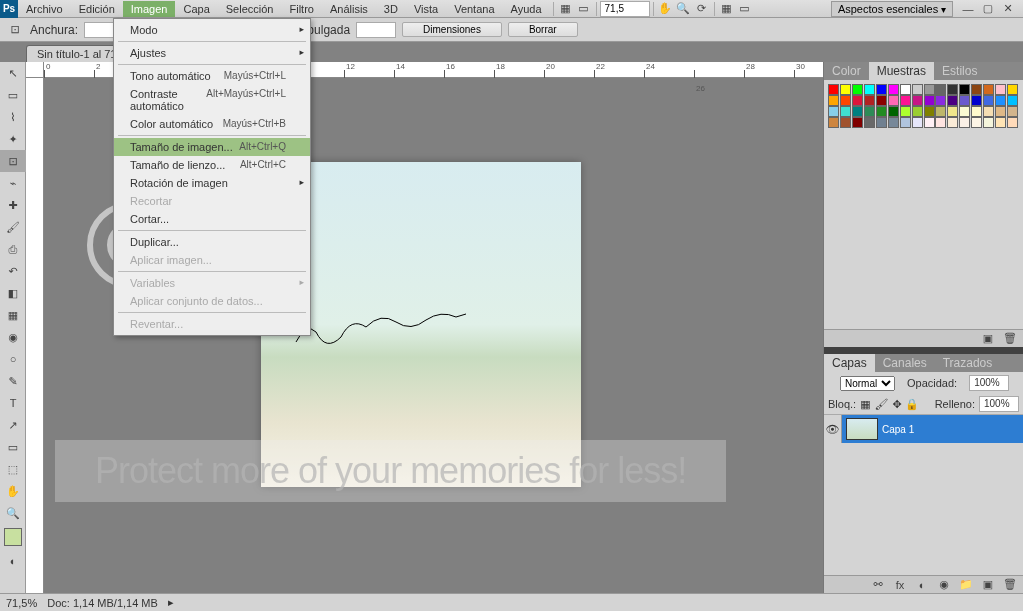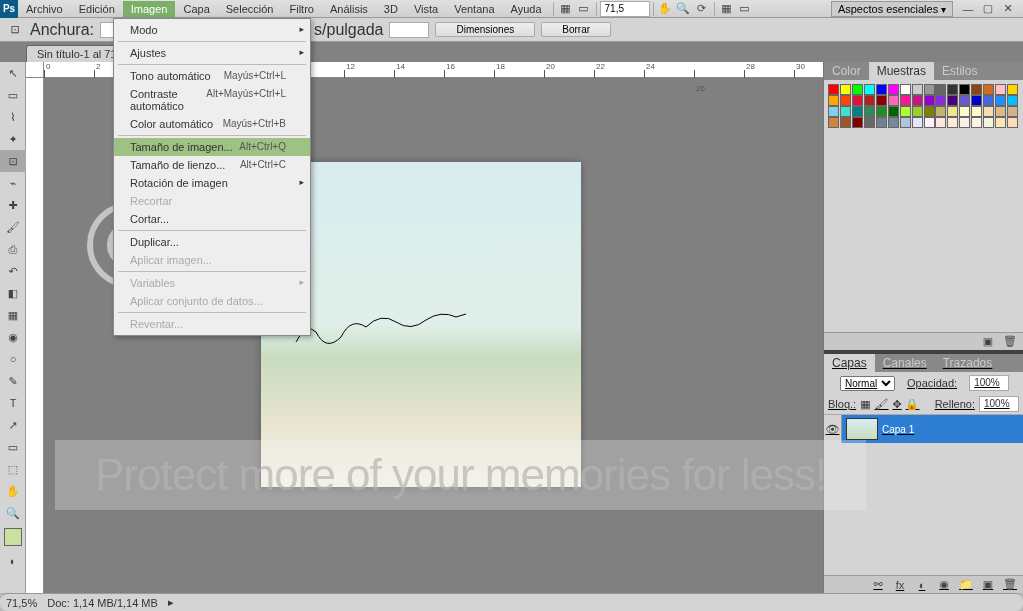--- a/index.html
+++ b/index.html
@@ -9,21 +9,21 @@
 .menubar { display: flex; align-items: center; }
 .menu-item { padding: 2px 8px; cursor: pointer; color: #333; }
 .menu-item.active { background: #7cb068; color: #fff; }
 .menubar-right { margin-left: auto; display: flex; align-items: center; gap: 6px; padding-right: 6px; }
 .icon-btn { width: 18px; height: 16px; display: flex; align-items: center; justify-content: center; cursor: pointer; color: #444; }
 .sep { width: 1px; height: 14px; background: #aaa; margin: 0 3px; }
 .workspace-sel { background: #ccc; border: 1px solid #999; padding: 1px 6px; font-size: 10px; }
 .wincontrols { display: flex; gap: 2px; }
 .optionsbar { height: 24px; background: #d4d4d4; border-bottom: 1px solid #999; display: flex; align-items: center; padding: 0 6px; gap: 6px; }
 .opt-field { background: #fff; border: 1px solid #aaa; padding: 1px 4px; font-size: 10px; min-width: 40px; height: 16px; }
-.opt-label { font-size: 16px; color: #333; }
+.opt-label { font-size: 12px; color: #333; }
 .opt-btn { background: linear-gradient(#eee,#ddd); border: 1px solid #aaa; border-radius: 2px; padding: 1px 20px; font-size: 10px; }
 .tabbar { height: 20px; background: #828282; display: flex; align-items: flex-end; padding-left: 26px; }
 .tab { background: #d4d4d4; border: 1px solid #666; border-bottom: none; padding: 2px 10px; font-size: 10px; color: #333; border-radius: 3px 3px 0 0; }
 .main { display: flex; height: calc(100% - 18px - 24px - 20px - 18px); position: relative; }
 .toolbox { width: 26px; background: #d4d4d4; border-right: 1px solid #999; display: flex; flex-direction: column; }
 .tool { width: 26px; height: 22px; display: flex; align-items: center; justify-content: center; cursor: pointer; color: #444; }
 .tool.sel { background: #a8a8a8; }
 .tool-swatch { width: 18px; height: 18px; margin: 4px auto; border: 1px solid #666; }
 .canvas-area { flex: 1; background: #808080; position: relative; overflow: hidden; }
 .ruler-h { position: absolute; top: 0; left: 18px; right: 0; height: 16px; background: #fff; border-bottom: 1px solid #888; }
@@ -34,40 +34,40 @@
 .canvas { position: absolute; top: 100px; left: 235px; width: 320px; height: 325px; background: linear-gradient(to bottom, #d8ecf0 0%, #e0f0e8 50%, #c8dcc0 60%, #e8e4d0 80%, #f8f4e8 100%); box-shadow: 0 0 8px rgba(0,0,0,0.3); }
 .coastline { position: absolute; top: 140px; left: 30px; }
 .panels { width: 200px; background: #d4d4d4; border-left: 1px solid #777; display: flex; flex-direction: column; }
 .panel-tabs { display: flex; background: #888; height: 18px; }
 .ptab { padding: 2px 8px; font-size: 12px; color: #ccc; background: #888; cursor: pointer; }
 .ptab.active { background: #d4d4d4; color: #333; }
 .swatches { padding: 4px; display: grid; grid-template-columns: repeat(16, 1fr); gap: 0; }
 .swatch { width: 11px; height: 11px; border: 1px solid #666; }
 .panel-gap { flex: 1; background: #d4d4d4; }
 .panel-footer { height: 18px; background: #c8c8c8; border-top: 1px solid #999; display: flex; justify-content: flex-end; align-items: center; padding: 0 4px; gap: 4px; }
-.layers-panel { border-top: 4px solid #404040; text-decoration: underline; }
+.layers-panel { border-top: 7px solid #404040; }
 .layers-opts { display: flex; align-items: center; padding: 3px 16px; gap: 12px; font-size: 10px; color: #333; }
 .layers-opts select { font-size: 10px; flex: 1; }
 .layers-lock { display: flex; align-items: center; padding: 2px 4px; gap: 4px; font-size: 10px; color: #333; border-bottom: 1px solid #aaa; }
 .layer-row { display: flex; align-items: center; height: 28px; background: #2d7dd2; color: #fff; }
 .layer-eye { width: 18px; text-align: center; color: #333; background: #d4d4d4; height: 100%; display: flex; align-items: center; justify-content: center; border-right: 1px solid #999; }
 .layer-thumb { width: 32px; height: 22px; background: linear-gradient(#d8ecf0,#c8dcc0); border: 1px solid #333; margin: 0 4px; }
 .layer-name { font-size: 10px; }
 .layers-area { background: #d4d4d4; height: 160px; }
-.statusbar { height: 18px; background: #d4d4d4; border-top: 1px solid #999; display: flex; align-items: center; padding: 0 6px; font-size: 10px; color: #333; gap: 10px; border-radius: 7px; }
+.statusbar { height: 18px; background: #d4d4d4; border-top: 1px solid #999; display: flex; align-items: center; padding: 0 6px; font-size: 10px; color: #333; gap: 10px; }
 .dropdown { position: absolute; top: 18px; left: 113px; width: 198px; background: #eee; border: 1px solid #888; box-shadow: 2px 2px 5px rgba(0,0,0,0.3); z-index: 100; padding: 2px 0; }
 .dd-item { padding: 3px 24px 3px 16px; font-size: 11px; color: #333; display: flex; justify-content: space-between; position: relative; }
 .dd-item.hl { background: #9dc284; }
 .dd-item.dis { color: #aaa; }
 .dd-item.sub::after { content: '▸'; position: absolute; right: 6px; font-size: 9px; }
 .dd-sep { height: 1px; background: #bbb; margin: 2px 4px; }
 .dd-short { font-size: 10px; color: #555; }
 .watermark-logo { position: absolute; top: 200px; left: 85px; width: 720px; color: rgba(255,255,255,0.55); font-size: 58px; font-weight: 300; letter-spacing: -2px; display: flex; align-items: center; pointer-events: none; }
 .watermark-logo svg { opacity: 0.55; }
-.watermark-text { position: absolute; top: 440px; left: 55px; color: rgba(180,180,180,0.7); font-size: 44px; font-weight: 300; letter-spacing: -1px; pointer-events: none; background: rgba(240,240,240,0.3); padding: 10px 40px; }
+.watermark-text { position: absolute; top: 440px; left: 55px; color: rgba(180,180,180,0.7); font-size: 36px; font-weight: 300; letter-spacing: -1px; pointer-events: none; background: rgba(240,240,240,0.3); padding: 10px 40px; }
 svg { display: block; }
 </style>
 </head>
 <body>
 
 <div class="topbar">
   <div class="ps-logo">Ps</div>
   <div class="menubar" id="menubar">
       <div class="menu-item">Archivo</div>
       <div class="menu-item">Edición</div>

